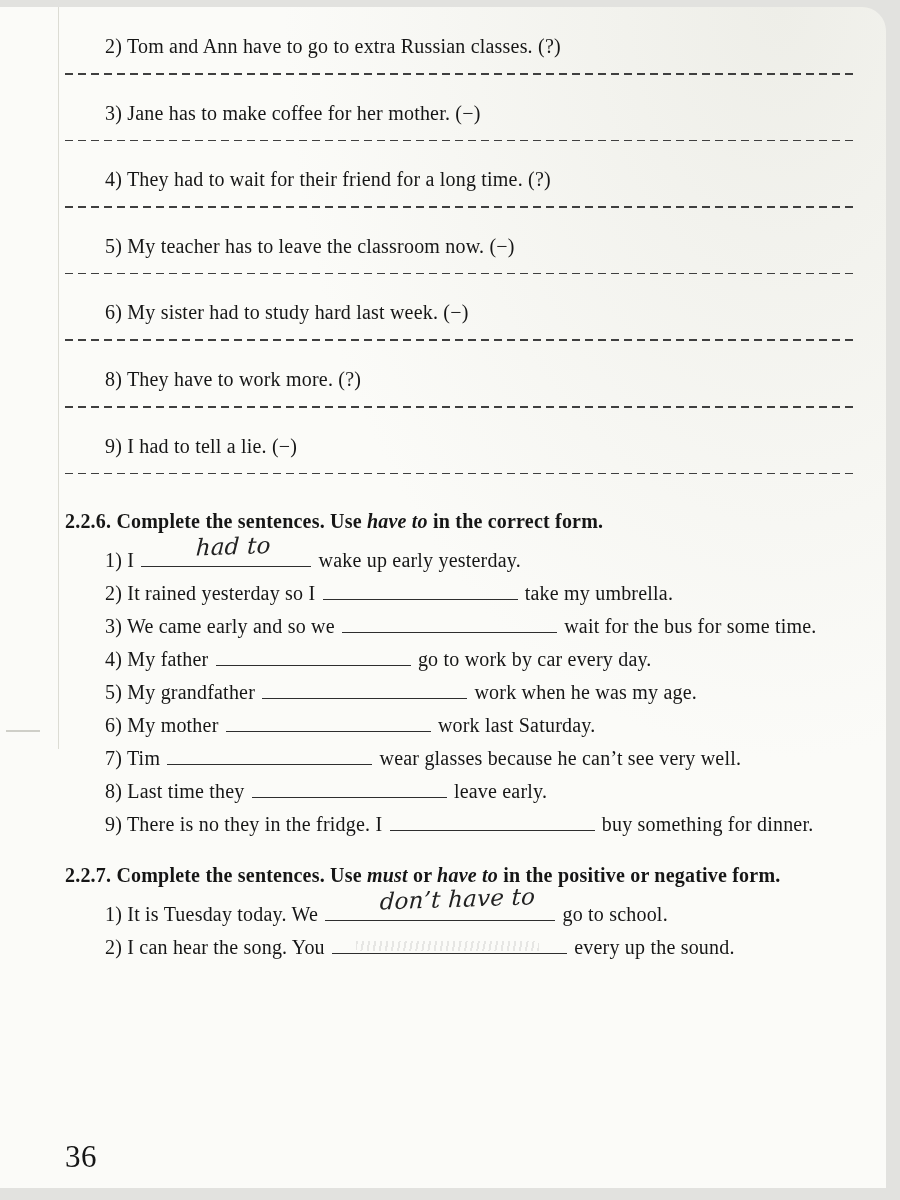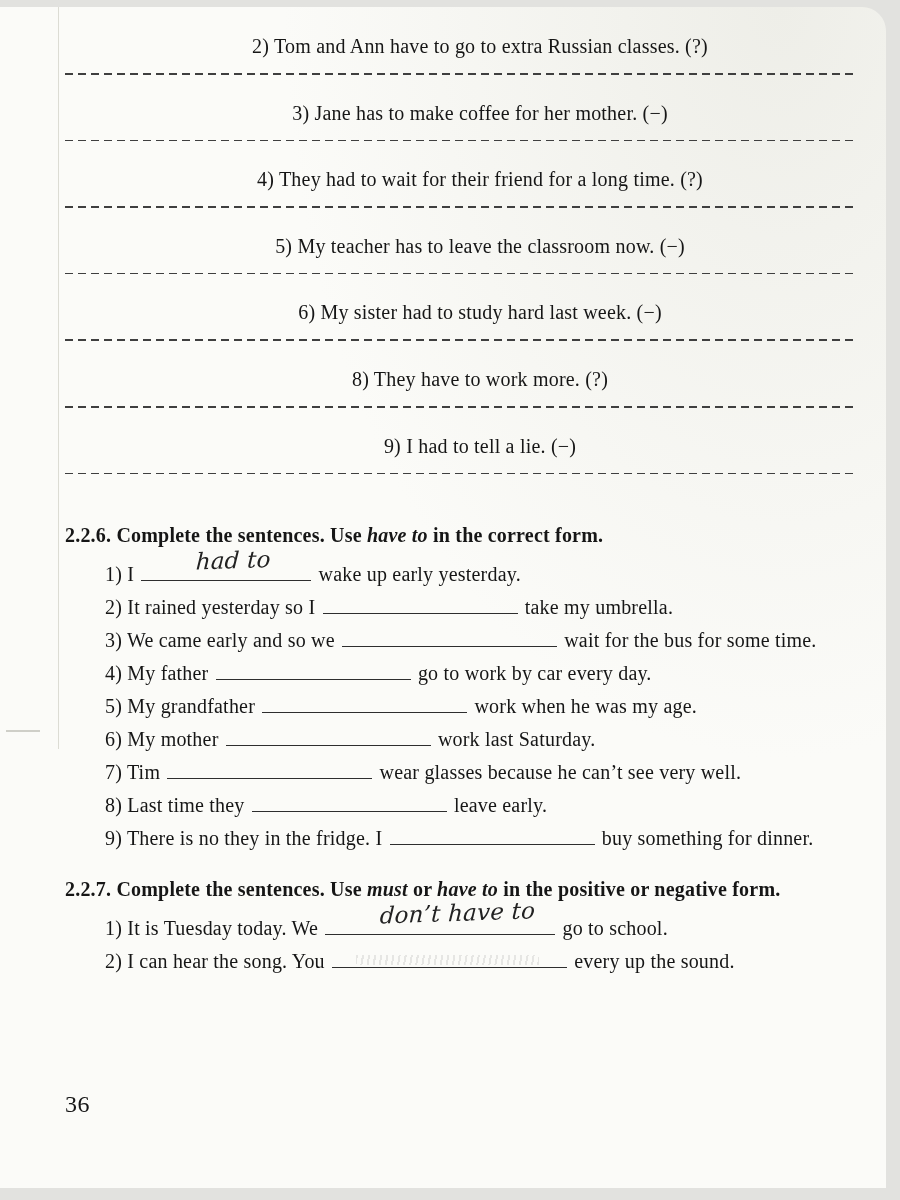--- a/index.html
+++ b/index.html
@@ -49,27 +49,27 @@
     line-height: 26px;
     margin: 0;
     text-indent: 40px;
     letter-spacing: .2px;
   }
   .answer-line {
     margin-top: 14px;
     height: 1.6px;
     background: repeating-linear-gradient(to right, #3f3f3f 0 8px, transparent 8px 13px);
   }
-  .s1-item { margin-bottom: 25px; text-align: center; }
+  .s1-item { margin-bottom: 25px; }
   
   .heading {
     font-weight: bold;
     font-size: 20px;
     line-height: 27px;
-    margin: 48px 0 10px 0;
+    margin: 34px 0 10px 0;
     letter-spacing: .2px;
   }
   .heading i { font-style: italic; }
   
   .fill {
     font-size: 20px;
     line-height: 31px;
     margin: 0 0 2px 0;
     text-indent: 40px;
     letter-spacing: .2px;
@@ -106,22 +106,22 @@
     left: 10%;
     right: 12%;
     bottom: 2px;
     height: 10px;
     background: repeating-linear-gradient(100deg, rgba(120,120,120,.16) 0 2px, transparent 2px 6px);
   }
   .ex227-heading { margin-top: 22px; }
   .page-number {
     position: absolute;
     left: 65px;
-    top: 1084px;
-    font-size: 24px;
+    top: 1132px;
+    font-size: 31px;
     letter-spacing: .5px;
   }
 </style>
 </head>
 <body>
 
 <div class="page">
   <div class="margin-rule"></div>
   <div class="stray-mark"></div>
 

